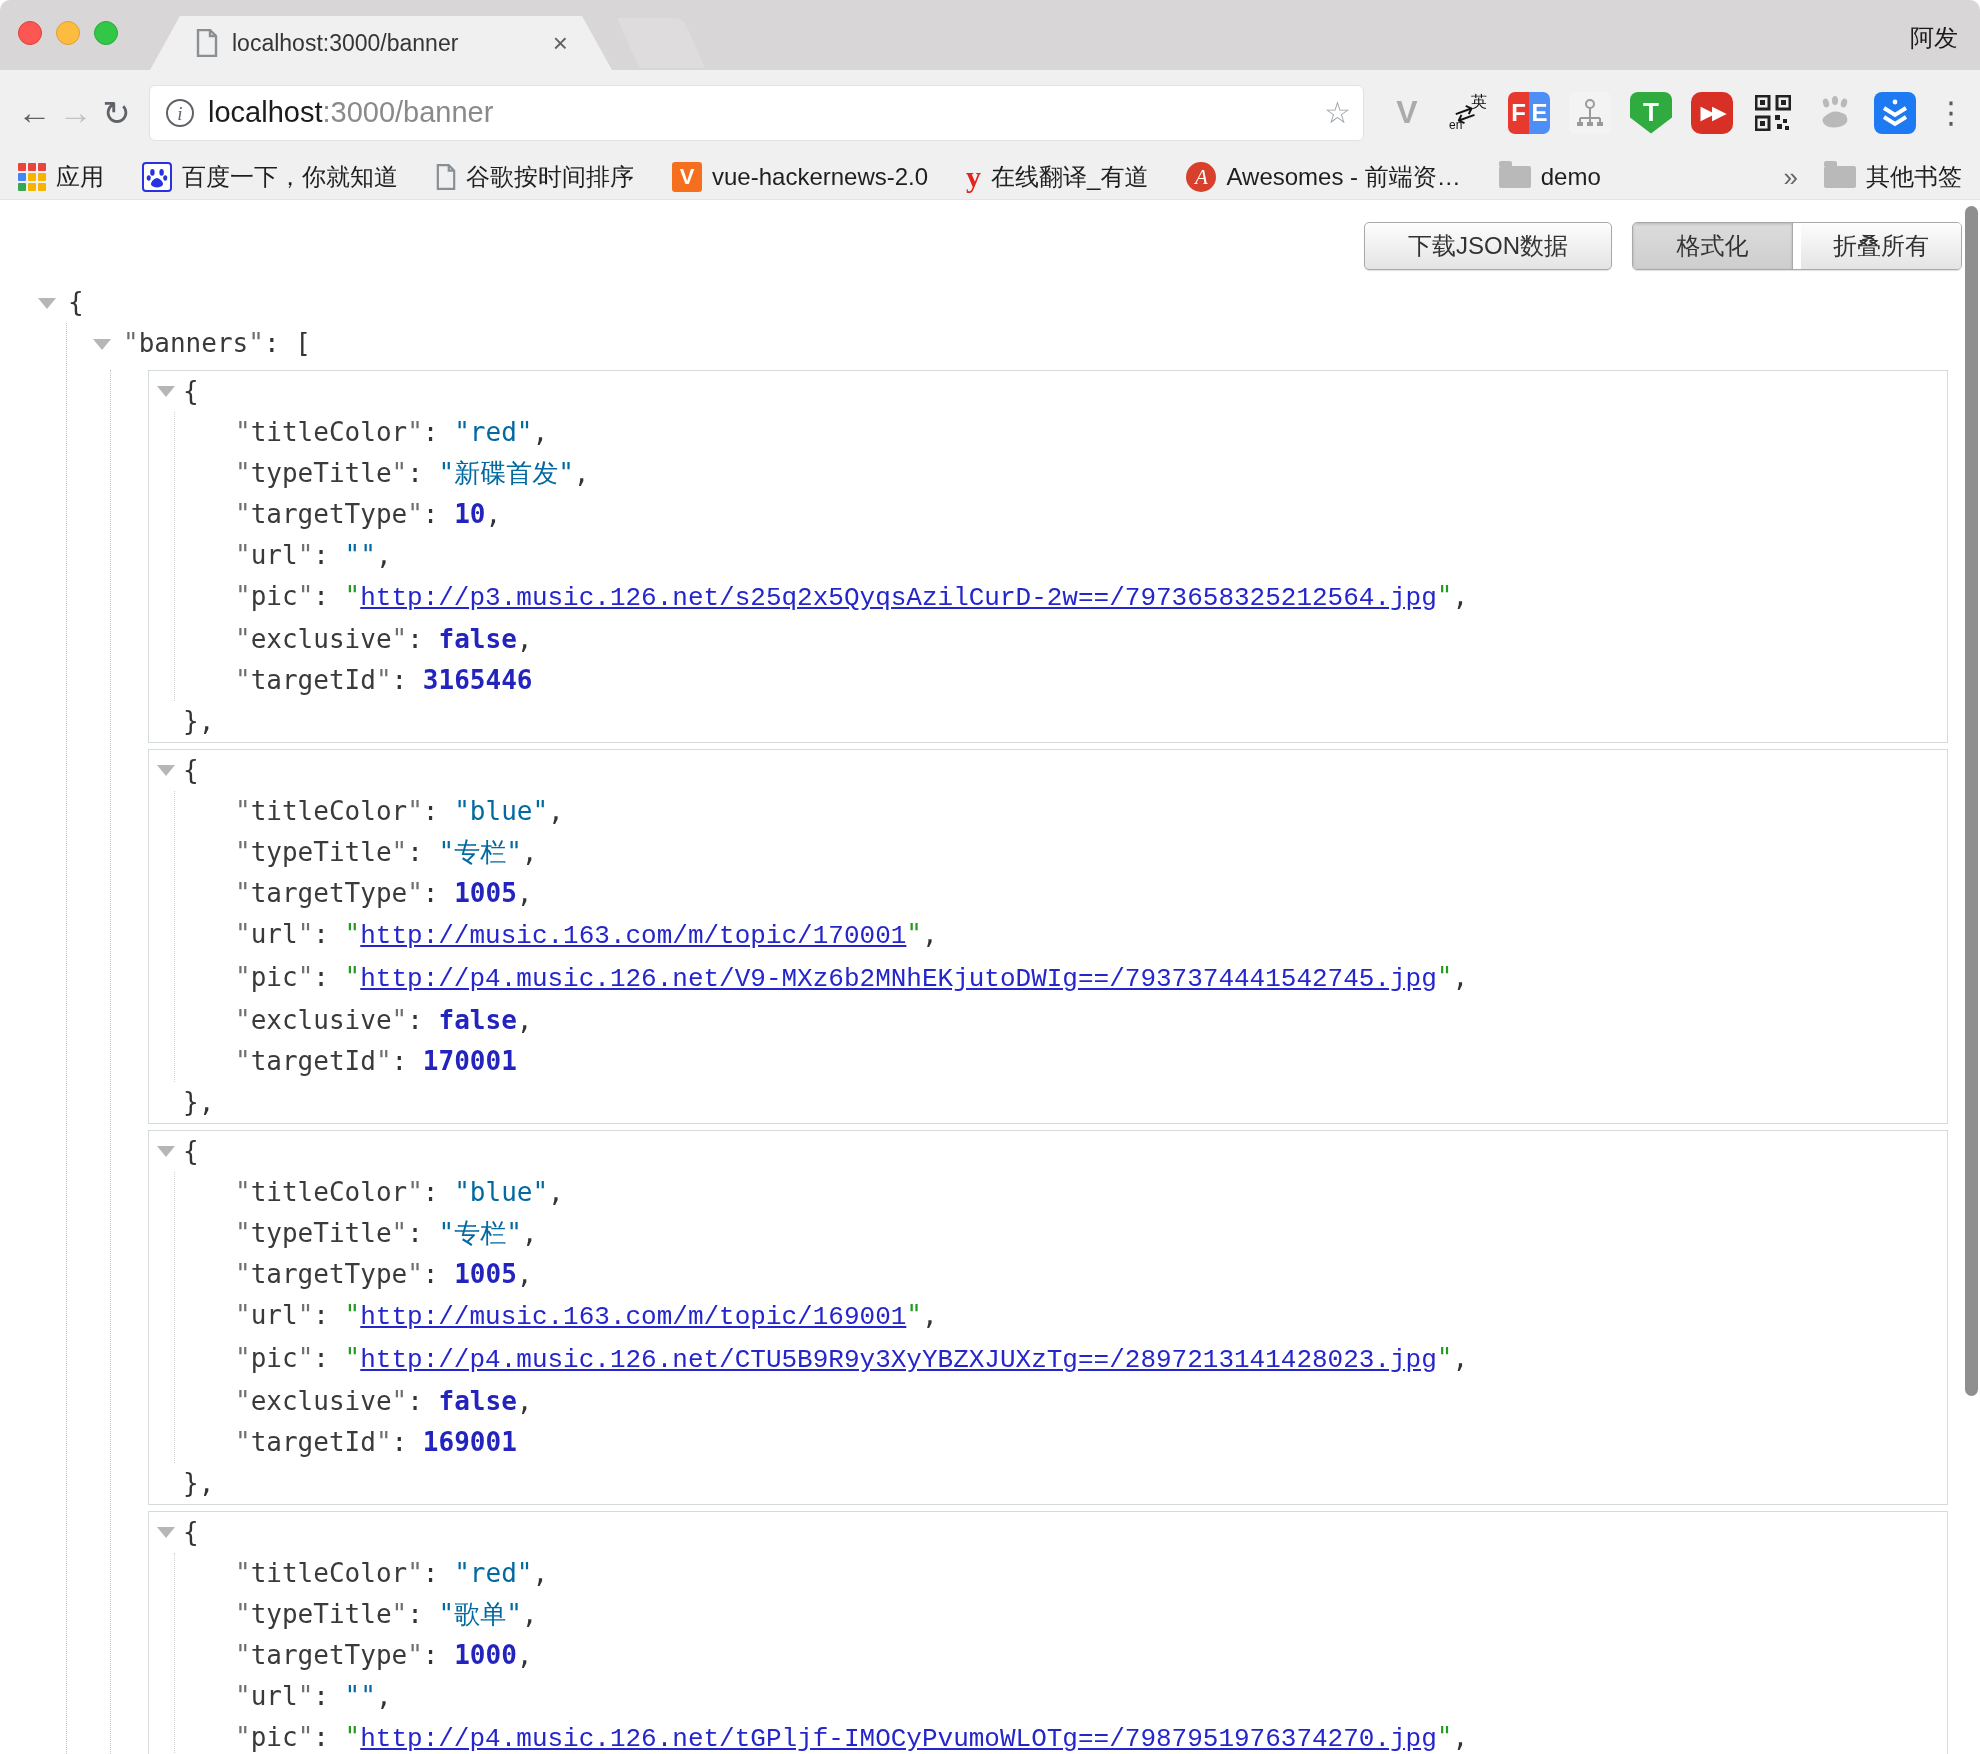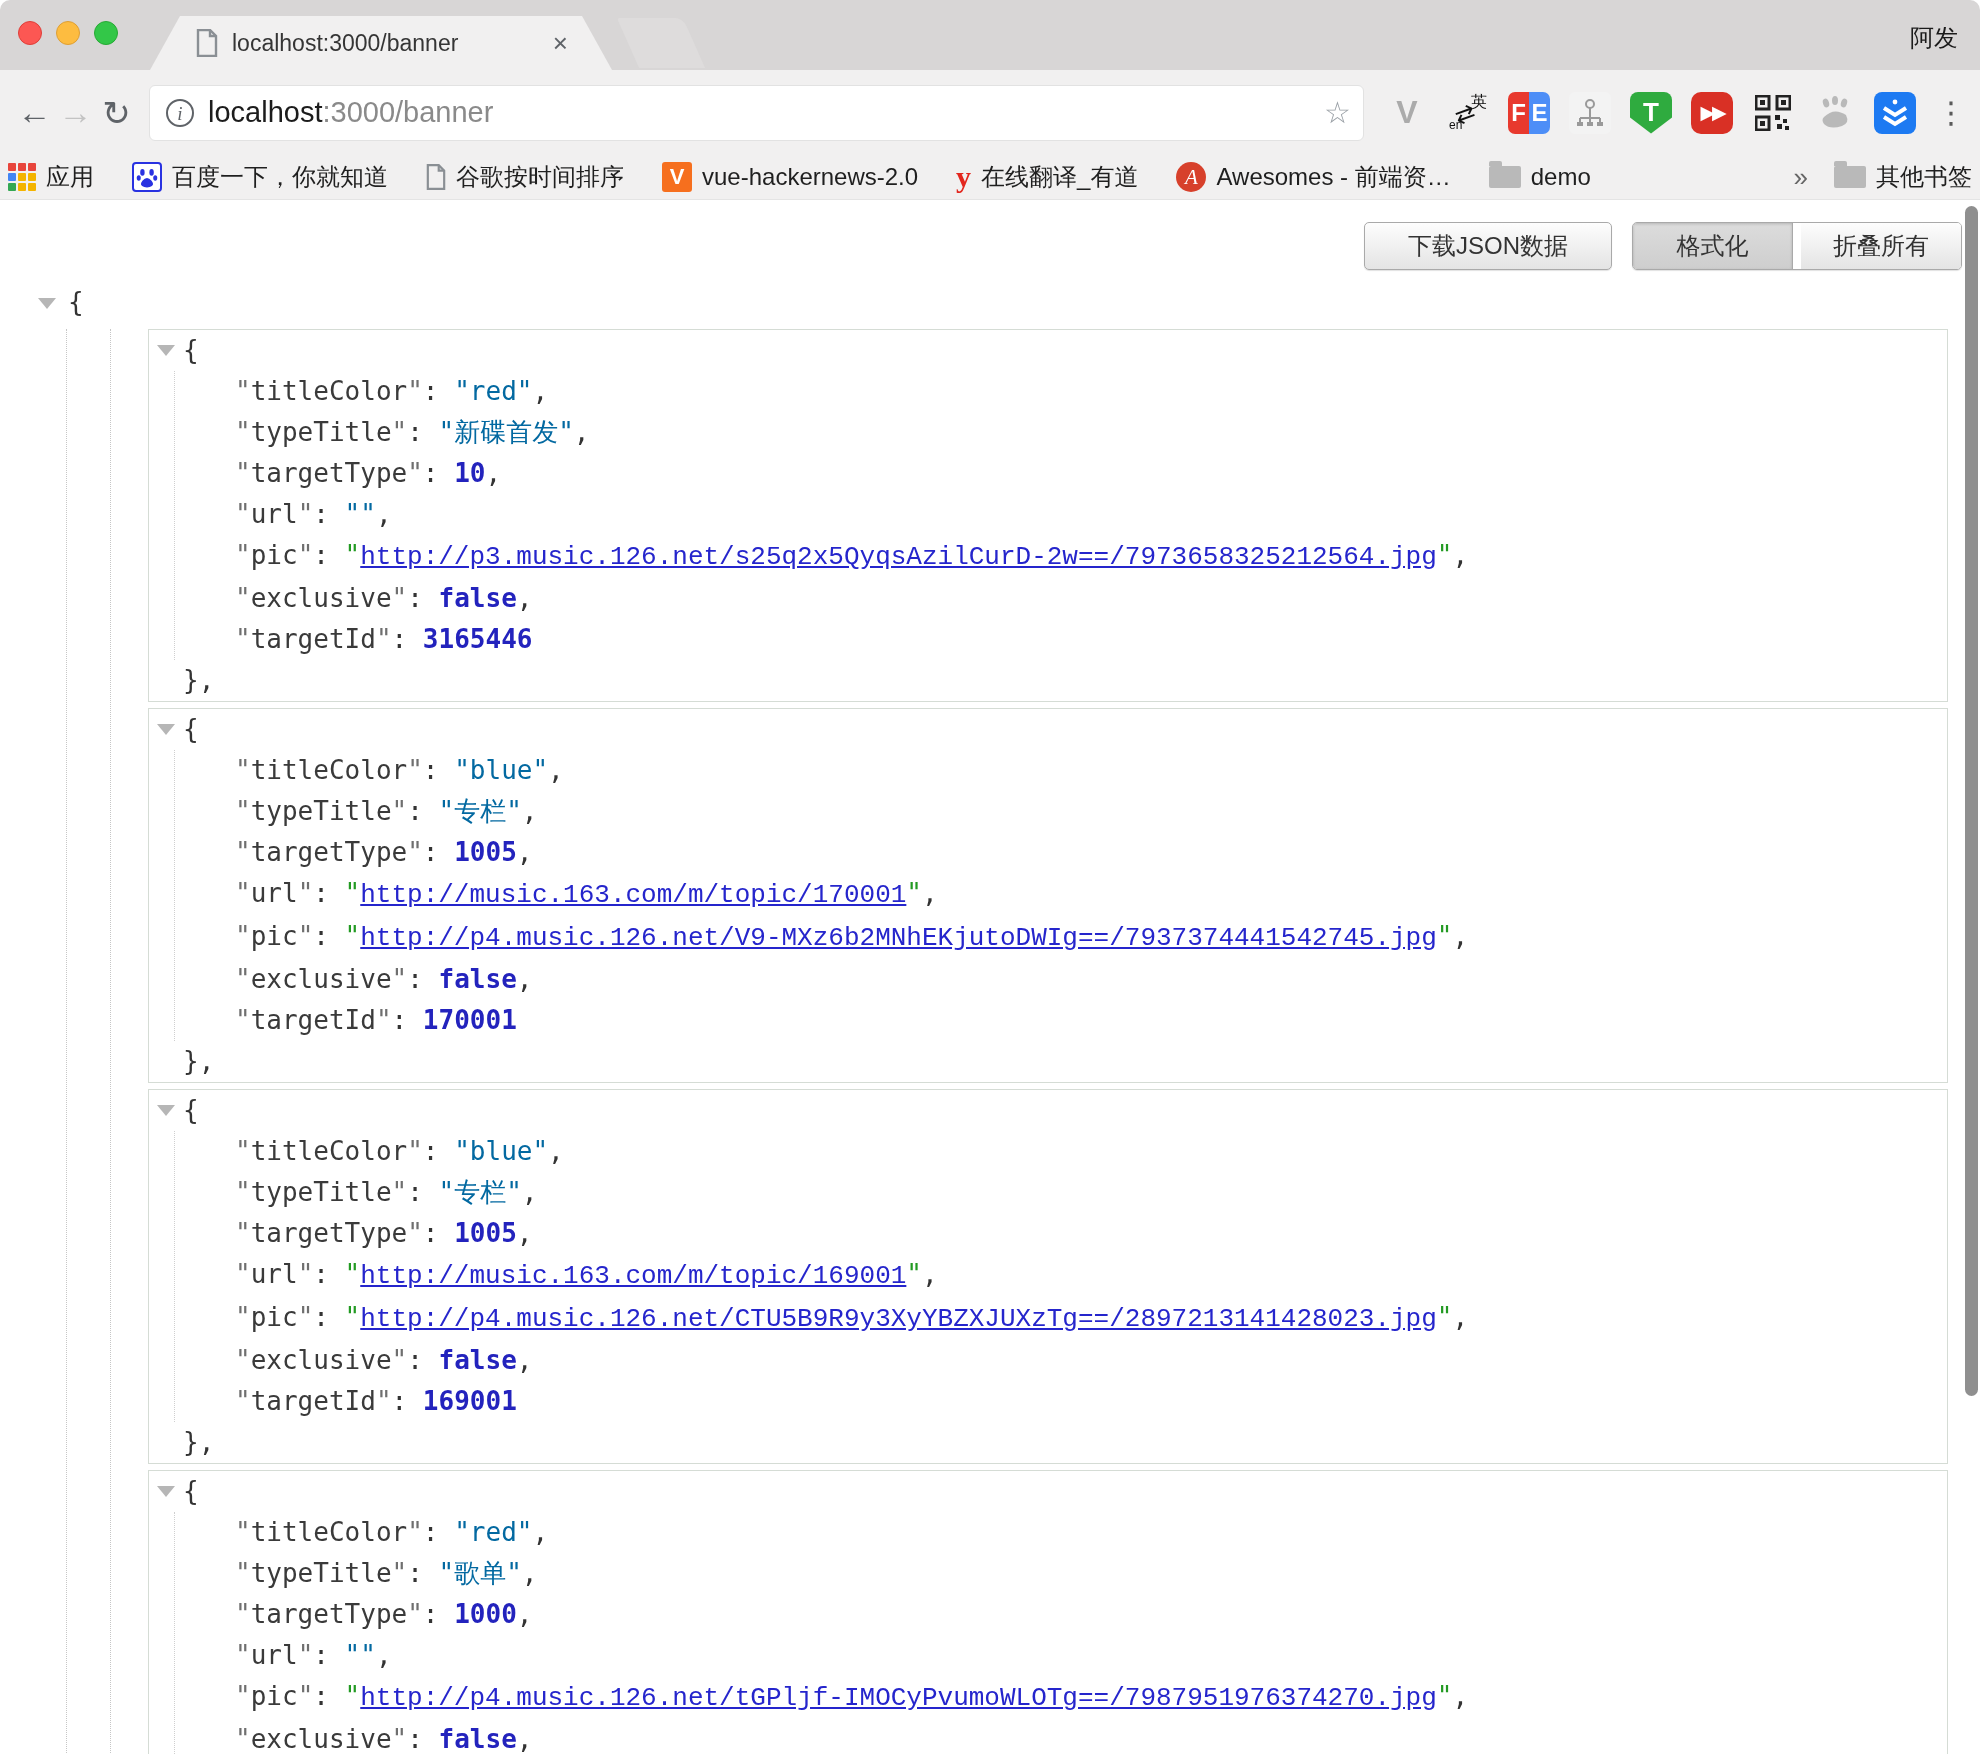--- a/index.html
+++ b/index.html
@@ -57,21 +57,21 @@
   .ext-tshield { background:#2fab3f; border-radius:8px 8px 12px 12px; color:#fff;
                  font-weight:bold; font-size:26px; clip-path:polygon(0 0,100% 0,100% 62%,50% 100%,0 62%); }
   .ext-ff { background:#d93025; border-radius:10px; color:#fff; font-size:19px; letter-spacing:-3px; }
   .ext-qr { color:#222; }
   .ext-paw { color:#b9b9b9; }
   .ext-thunder { background:#1d7af2; border-radius:8px; }
   .menu-dots { font-size:30px; color:#5a5a5a; margin-left:20px; letter-spacing:0; }
 
   
   .bookmarks { height:45px; background:#f1f0f0; border-bottom:1px solid #e4e4e4;
-               display:flex; align-items:center; padding:0 8px; gap:38px; }
+               display:flex; align-items:center; padding:0 18px; gap:38px; }
   .bm { display:flex; align-items:center; gap:10px; font-size:24px; color:#1f1f1f;
         white-space:nowrap; }
   .bm-right { margin-left:auto; display:flex; align-items:center; gap:26px; }
   .apps-grid { display:grid; grid-template-columns:repeat(3,8px); grid-auto-rows:8px; gap:2px; }
   .apps-grid i { border-radius:1px; }
   .baidu-box { width:30px; height:30px; background:#fff; border:2px solid #2932e1;
                border-radius:4px; display:flex; align-items:center; justify-content:center; }
   .vue-box { width:30px; height:30px; background:#f66f1e; color:#fff; font-weight:bold;
              font-size:22px; display:flex; align-items:center; justify-content:center; border-radius:3px; }
   .yd { color:#e3261d; font-weight:bold; font-size:30px; font-family:"Liberation Serif", serif; }
@@ -284,20 +284,23 @@
     </div>
   </div>
 
   <div class="json-tree">
 
     <div class="line">
       <span class="tri"></span><span class="punct">{</span>
     </div>
 
     <div class="lvl1">
+      <div class="line">
+        <span class="tri"></span><span class="key">banners</span><span class="colon"></span><span class="punct">[</span>
+      </div>
 
       <div class="lvl2">
 
         <div class="obj-box">
           <div class="line brace-row"><span class="tri"></span><span class="punct">{</span></div>
           <div class="obj-children">
             <div class="line field"><span class="key">titleColor</span><span class="colon"></span><span class="str">red</span><span class="comma"></span></div>
             <div class="line field"><span class="key">typeTitle</span><span class="colon"></span><span class="str">新碟首发</span><span class="comma"></span></div>
             <div class="line field"><span class="key">targetType</span><span class="colon"></span><span class="num">10</span><span class="comma"></span></div>
             <div class="line field"><span class="key">url</span><span class="colon"></span><span class="str"></span><span class="comma"></span></div>

